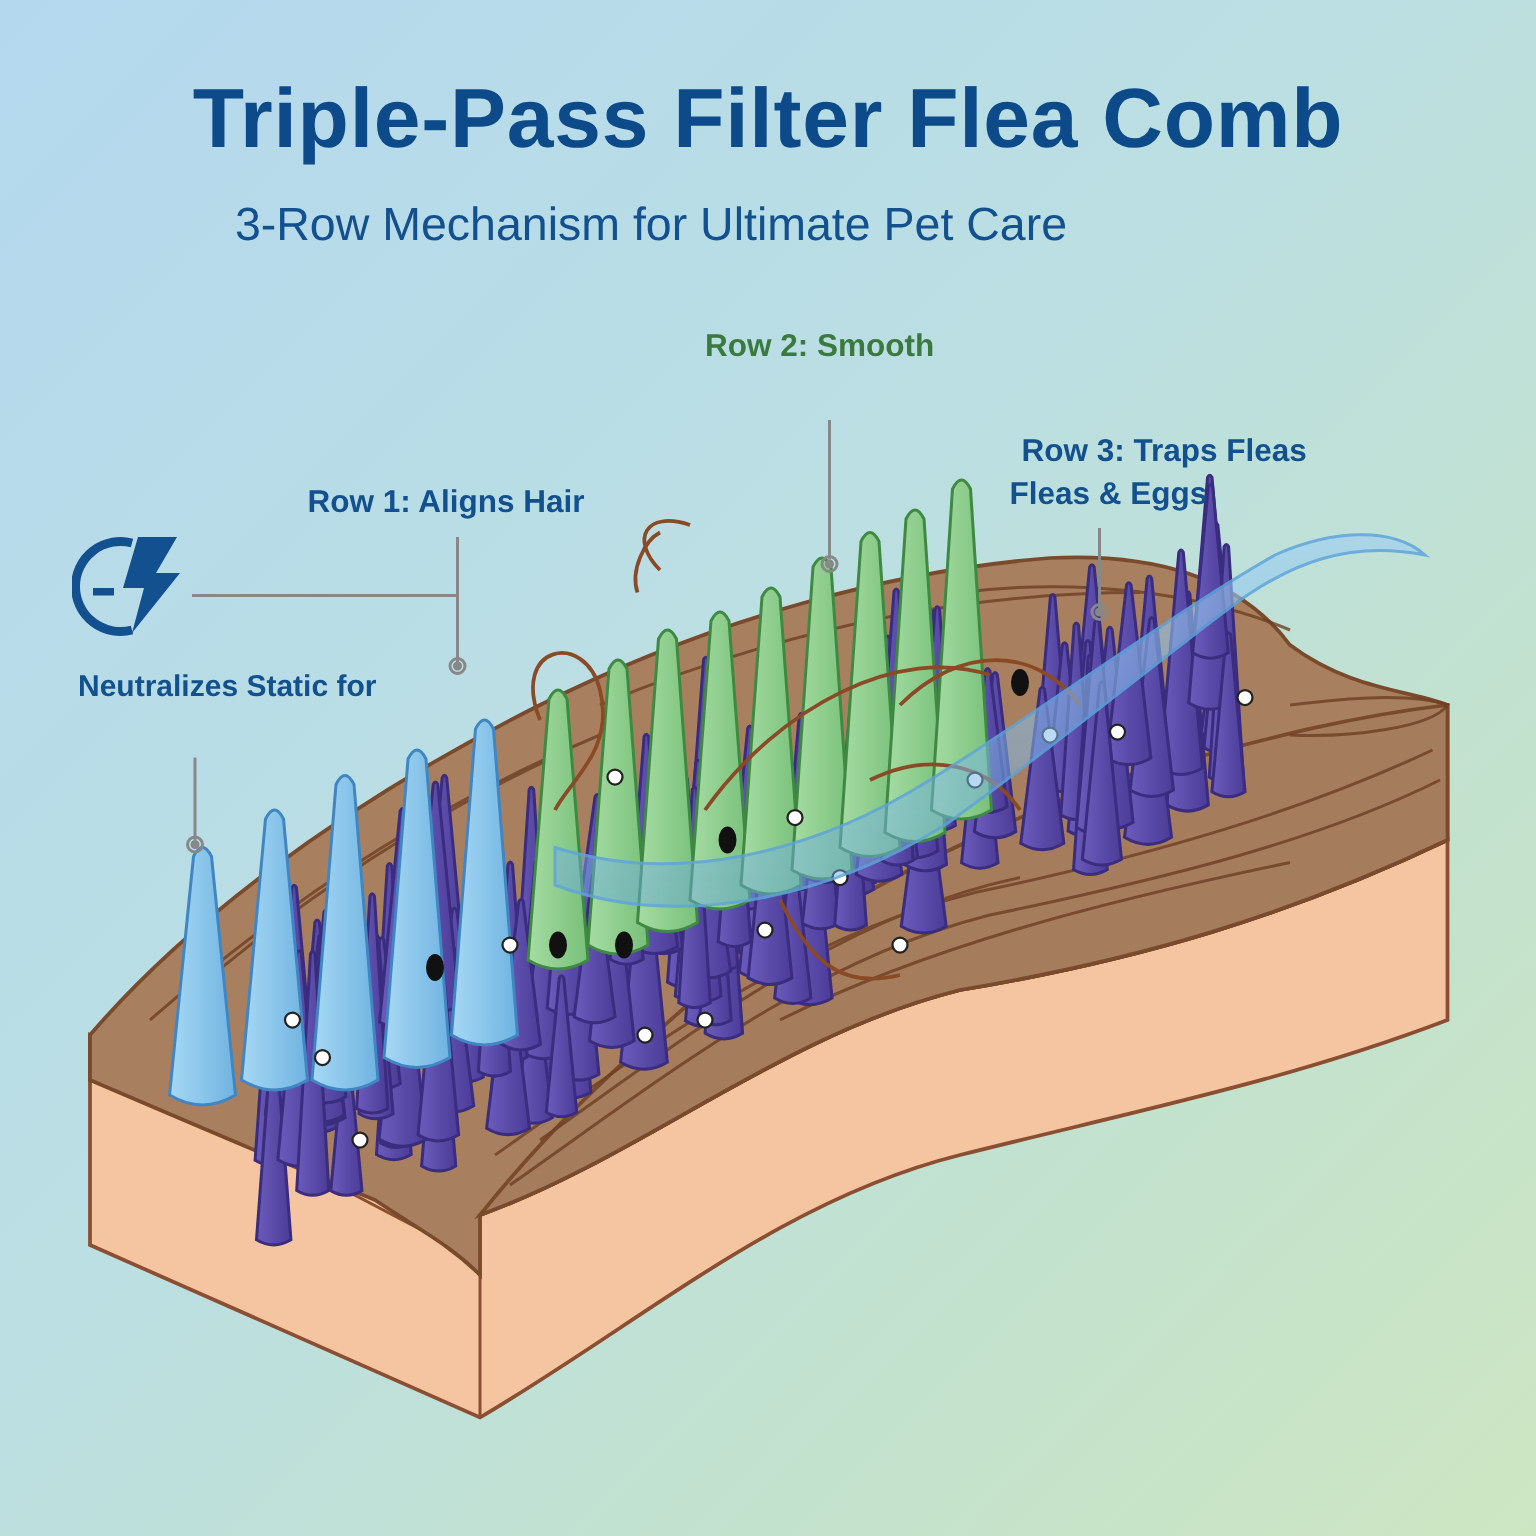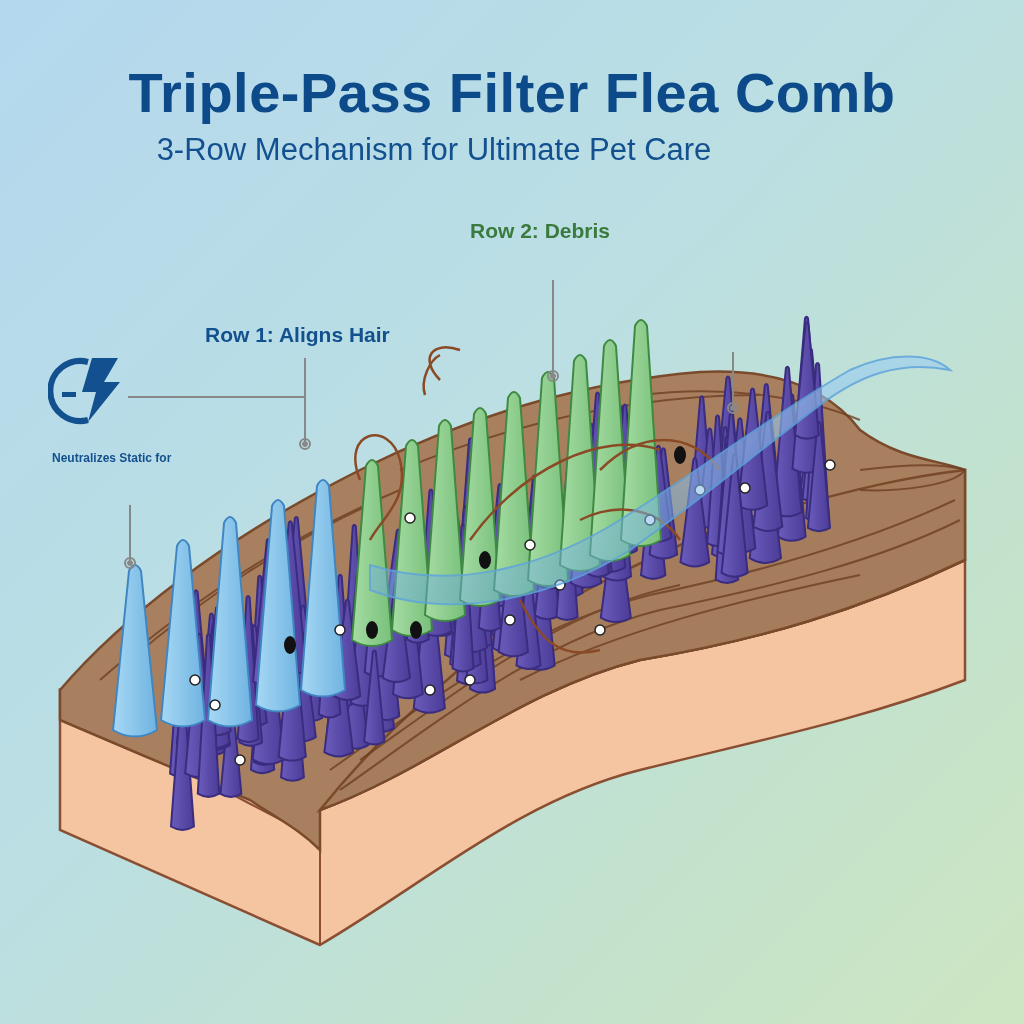--- a/index.html
+++ b/index.html
@@ -2,32 +2,32 @@
 <html><head>
   <meta charset="utf-8">
   <style>
     html, body { margin: 0; padding: 0; }
     body {
       width: 1024px; height: 1024px; overflow: hidden; position: relative;
       background: linear-gradient(135deg, #b4d8ee 0%, #bbdfe2 45%, #c3e2cd 75%, #cde6c2 100%);
       font-family: "Liberation Sans", "DejaVu Sans", sans-serif;
     }
     .title {
-      position: absolute; left: 0; top: 60px; width: 1024px; text-align: center;
+      position: absolute; left: 0; top: 46px; width: 1024px; text-align: center;
       font-size: 56px; font-weight: bold; color: #0d4a8a; letter-spacing: 0.5px;
     }
     .subtitle {
       position: absolute; left: 0; top: 132px; width: 868px; text-align: center;
       font-size: 31px; color: #12508f;
     }
     .label { position: absolute; font-weight: bold; font-size: 21px; line-height: 29px; }
     .blue { color: #13508e; }
     .green { color: #3b7a3e; }
     #lbl-row1 { left: 205px; top: 320px; text-align: center; }
-    #lbl-static { left: 52px; top: 444px; font-size: 12px; }
+    #lbl-static { left: 52px; top: 444px; font-size: 20px; }
     #lbl-row2 { left: 470px; top: 216px; }
     #lbl-row3 { left: 673px; top: 286px; }
     .icon { position: absolute; left: 48px; top: 354px; width: 76px; height: 72px; }
     svg.illus { position: absolute; left: 0; top: 0; width: 1024px; height: 1024px; }
   </style>
 </head>
 <body>
 
 <svg class="illus" viewBox="0 0 1024 1024">
   <defs>
@@ -298,16 +298,18 @@
   <path d="M40,8 A30,30 0 1 0 40,66" fill="none" stroke="#12508f" stroke-width="6"></path>
   <rect x="14" y="38" width="14" height="5" fill="#12508f"></rect>
   <path d="M44,4 L70,4 L56,28 L72,28 L40,68 L48,38 L34,38 Z" fill="#12508f"></path>
 </svg>
 
 <div class="label blue" id="lbl-row1">Row 1: Aligns Hair</div>
 <div class="label blue" id="lbl-static">
   <div>Neutralizes Static for</div>
 </div>
 <div class="label green" id="lbl-row2">
-  <div>Row 2: Debris</div>
+  <div>Row 2: Smooth</div>
 </div>
 <div class="label blue" id="lbl-row3">
+  <div style="padding-left:8px">Row 3: Traps Fleas</div>
+  <div>Fleas &amp; Eggs</div>
 </div>
 
 </body></html>

